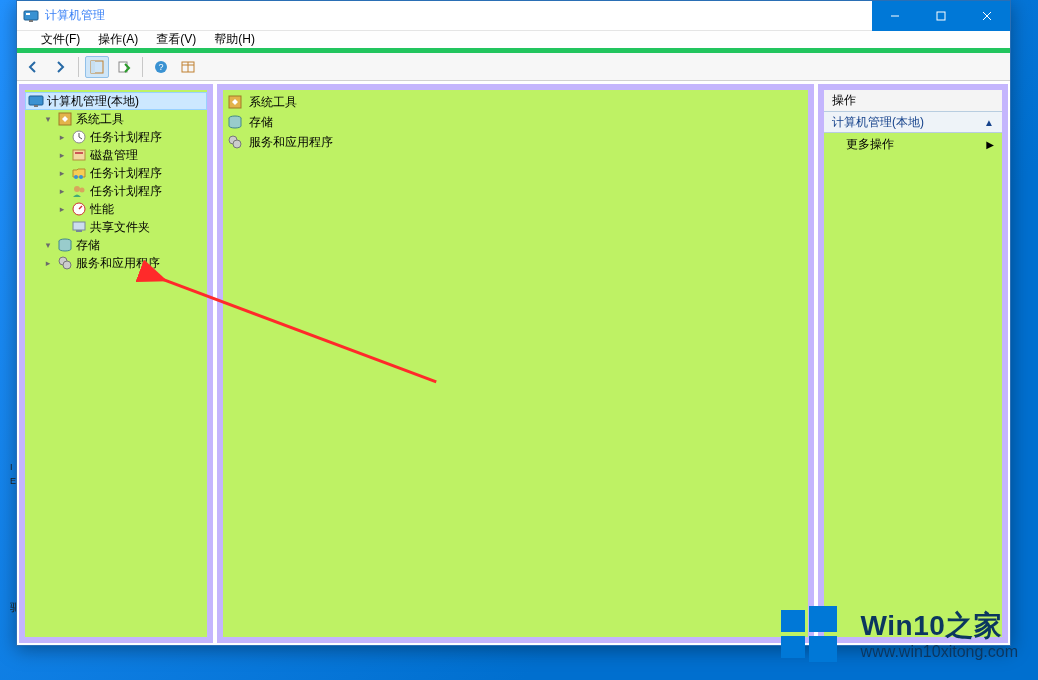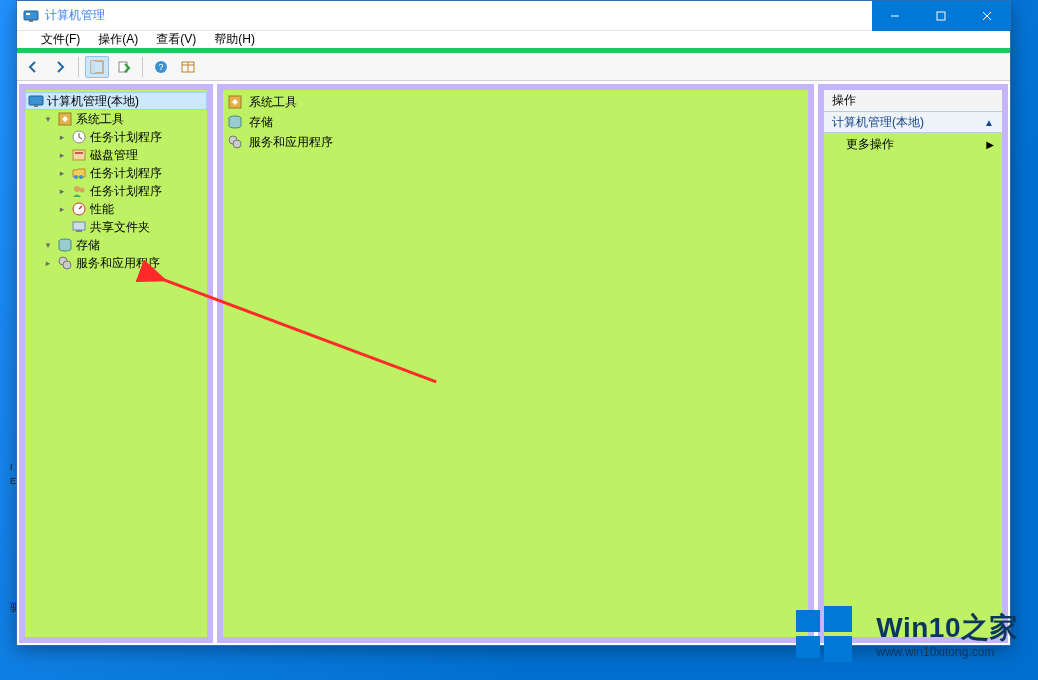--- a/index.html
+++ b/index.html
@@ -170,21 +170,21 @@
   
   .watermark {
     position:absolute;
     right:20px; bottom:18px;
     display:flex; align-items:center; gap:24px;
     color:#0b365f;
     pointer-events:none;
   }
   .watermark .wm-logo { width:56px; height:56px; }
   .watermark .wm-text .big { font-size:28px; font-weight:bold; color:#0b365f; letter-spacing:.5px;}
-  .watermark .wm-text .small { font-size:12px; color:#0b365f; margin-top:-2px;}
+  .watermark .wm-text .small { font-size:16px; color:#0b365f; margin-top:-2px;}
 </style>
 </head>
 <body>
 
 <div class="desktop">
   <div class="desktop-label-left">
     <div>I</div>
     <div>E</div>
   </div>
   <div class="desktop-label-bottom">驱</div>

